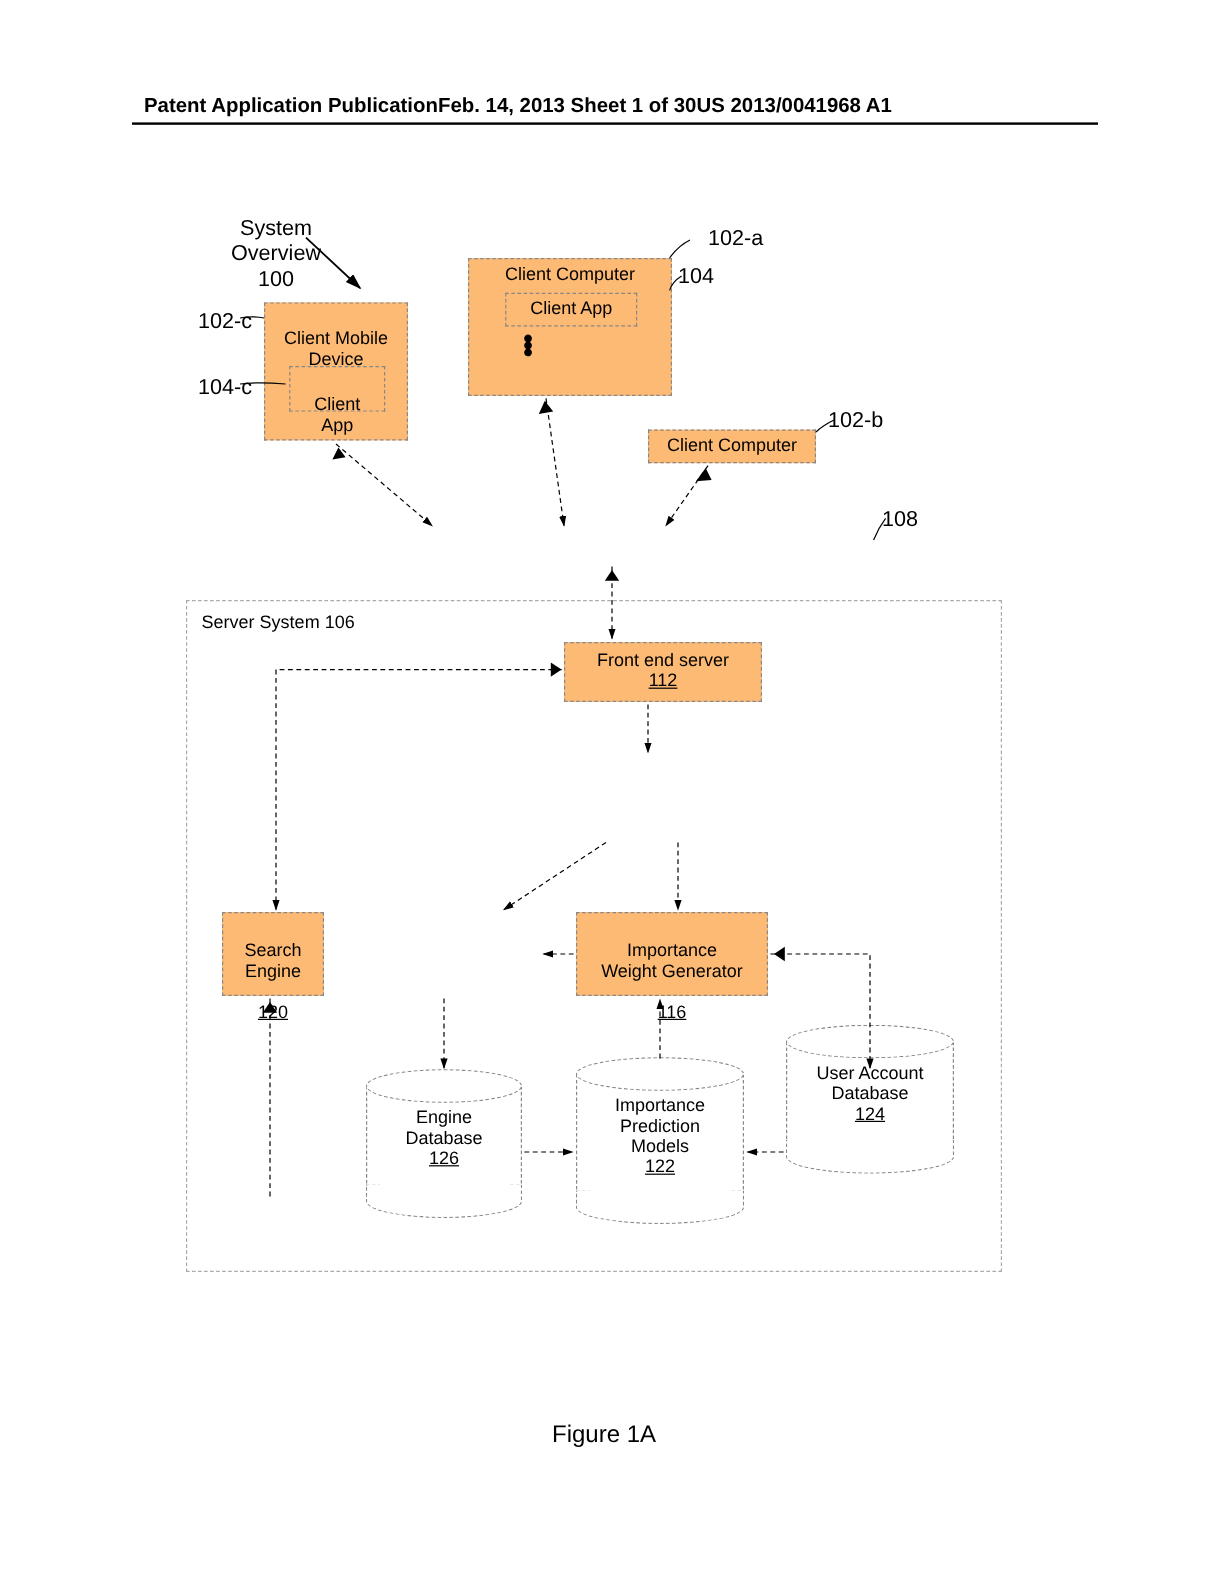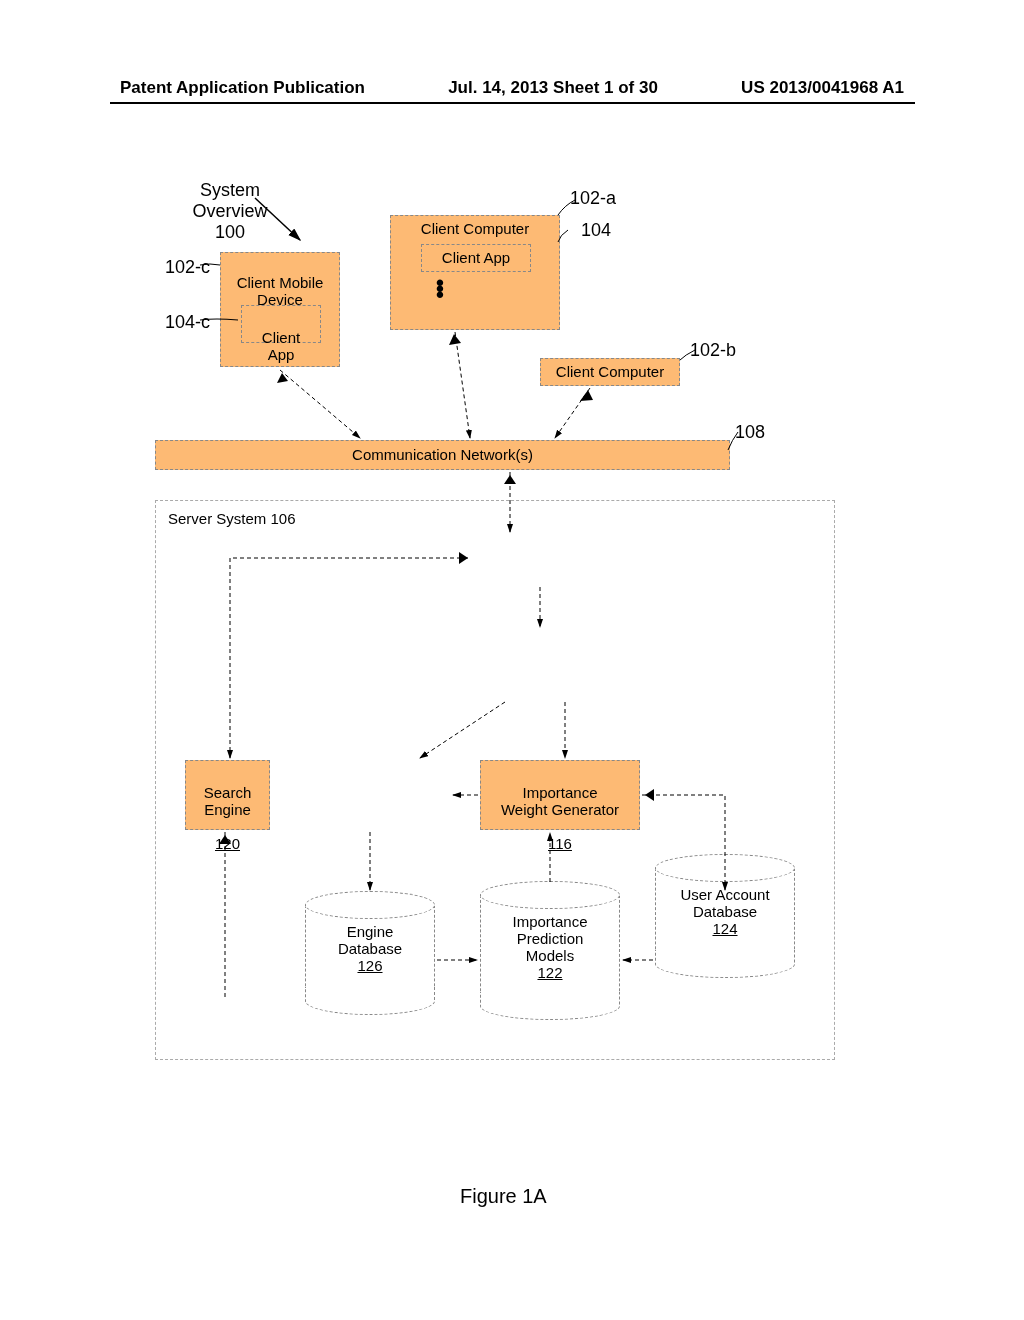--- a/index.html
+++ b/index.html
@@ -9,21 +9,20 @@
     width: 1024px;
     height: 1320px;
     position: relative;
   }
   .header {
     position: absolute;
     top: 78px;
     left: 0;
     width: 1024px;
     display: flex;
-    justify-content: space-between;
     padding: 0 120px;
     font-size: 17px;
     font-weight: bold;
   }
   .header-rule {
     position: absolute;
     top: 102px;
     left: 110px;
     width: 805px;
     border-top: 2px solid #000;
@@ -118,33 +117,33 @@
     width: 805px;
     height: 1020px;
     pointer-events: none;
   }
 </style>
 </head>
 <body>
 
 <div class="header">
   <span>Patent Application Publication</span>
-  <span>Jul. 14, 2013  Sheet 1 of 30</span>
+  <span>Feb. 14, 2013  Sheet 1 of 30</span>
   <span>US 2013/0041968 A1</span>
 </div>
 <div class="header-rule"></div>
 
 <div class="canvas">
 
   <div class="label" style="left:75px; top:20px; width:90px; white-space:pre-line;">System
 Overview
 100</div>
 
-  <div class="label" style="left:460px; top:28px;">102-a</div>
-  <div class="label" style="left:455px; top:60px;margin-left:16px;">104</div>
+  <div class="label" style="left:480px; top:28px;">102-a</div>
+  <div class="label" style="left:455px; top:60px;">104</div>
   <div class="label" style="left:55px; top:97px;">102-c</div>
   <div class="label" style="left:55px; top:152px;">104-c</div>
   <div class="label" style="left:580px; top:180px;">102-b</div>
   <div class="label" style="left:625px; top:262px;">108</div>
 
   <div class="box" style="left:110px; top:92px; width:120px; height:115px; padding-top:4px; white-space:pre-line;">
     <span>Client Mobile
 Device</span>
     
     <div class="box" style="position:absolute; left:20px; top:52px; width:80px; height:38px; white-space:pre-line; padding-top:6px;">
@@ -159,27 +158,28 @@
       <span>Client App</span>
     </div>
   </div>
 
   <div class="ellipsis" style="left:325px; top:120px; width:10px;">•<br>•<br>•</div>
 
   <div class="box" style="left:430px; top:198px; width:140px; height:28px; padding-top:4px;">
     <span>Client Computer</span>
   </div>
 
-  <div class="box" style="left:45px; top:280px; width:575px; height:30px; padding-top:5px;">
-    <span>Communication Network(s)</span>
-  </div>
 
   <div class="server-box" style="left:45px; top:340px; width:680px; height:560px;"></div>
   <div class="server-title" style="left:58px; top:350px;">Server System 106</div>
 
+  <div class="box" style="left:360px; top:375px; width:165px; height:50px; padding-top:6px;">
+    <span>Front end server</span><br>
+    <span class="underlined">112</span>
+  </div>
 
 
   <div class="box" style="left:75px; top:600px; width:85px; height:70px; padding-top:6px; white-space:pre-line;">
     <span>Search
 Engine</span><br>
     <span class="underlined">120</span>
   </div>
 
 
   <div class="box" style="left:370px; top:600px; width:160px; height:70px; padding-top:6px; white-space:pre-line;">

